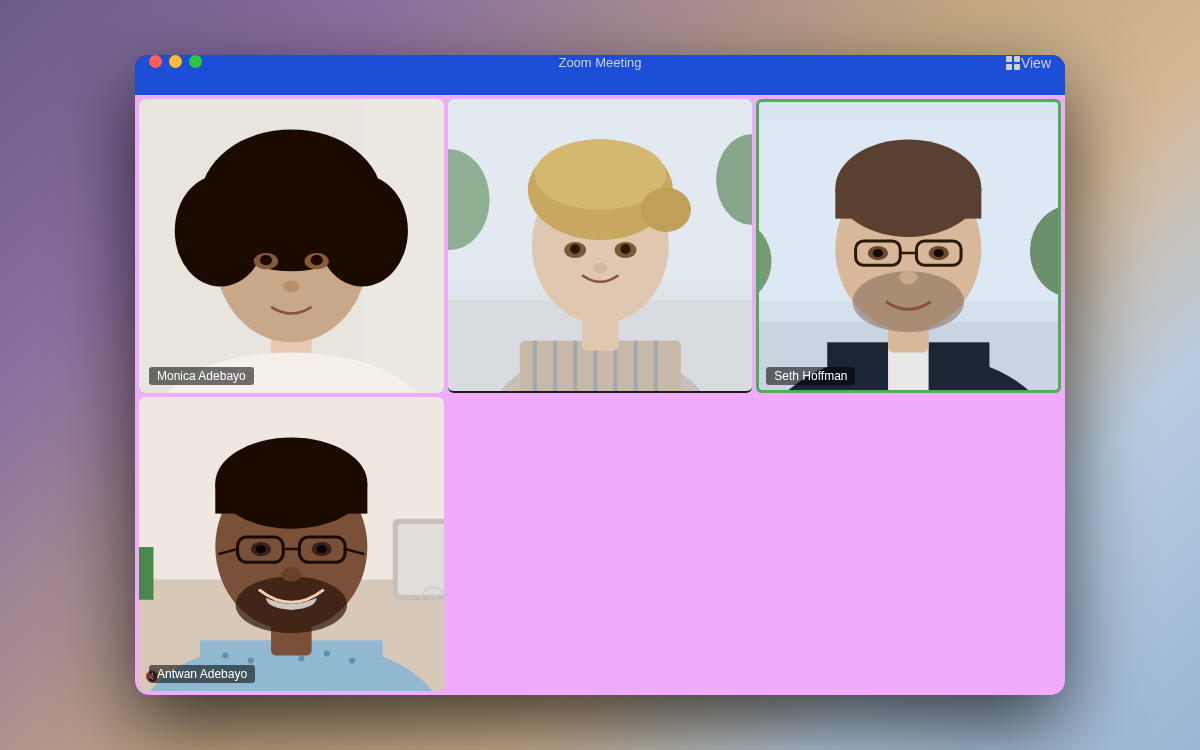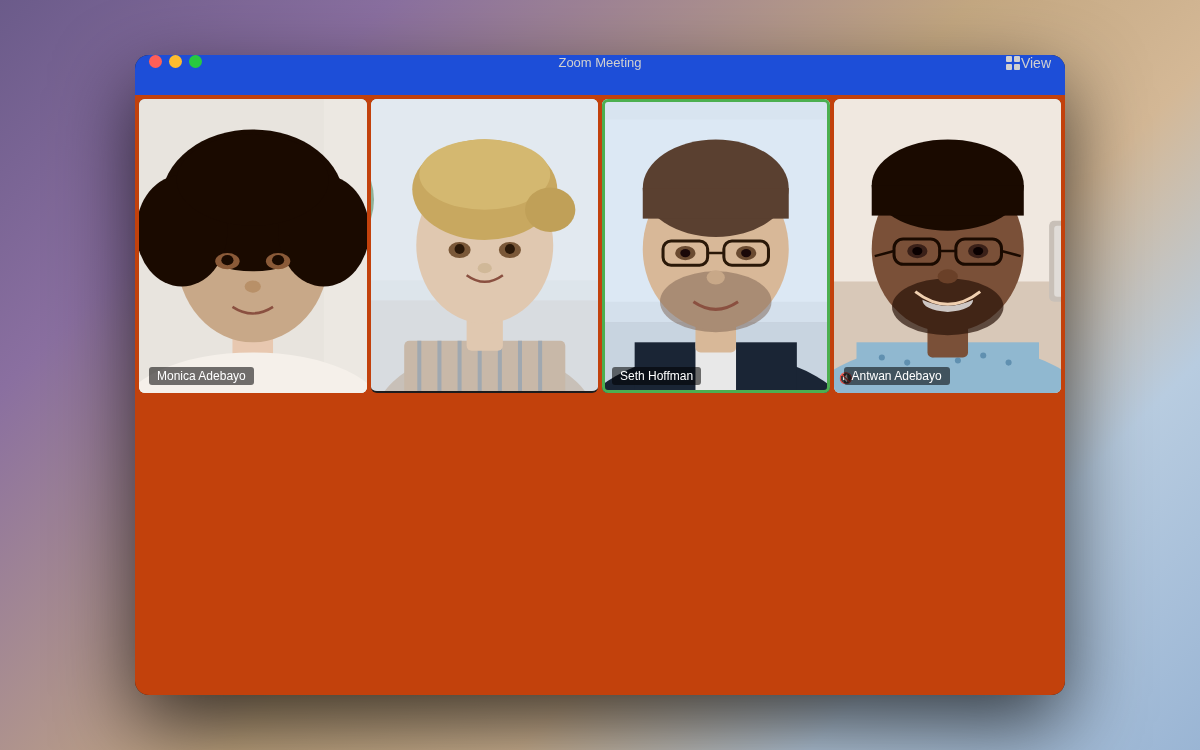--- a/index.html
+++ b/index.html
@@ -82,24 +82,24 @@
 
     .view-icon span {
       background: #d0d0d0;
       border-radius: 1px;
     }
 
     
     .video-grid {
       flex: 1;
       display: grid;
-      grid-template-columns: 1fr 1fr 1fr 1fr;
+      grid-template-columns: 1fr 1fr 1fr;
       grid-template-rows: 1fr 1fr;
       gap: 0;
-      background: #c2410c;
+      background: #f0abfc;
       padding: 4px;
       gap: 4px;
     }
 
     .video-cell {
       position: relative;
       overflow: hidden;
       background: #2c2c2e;
       border-radius: 6px;
     }

